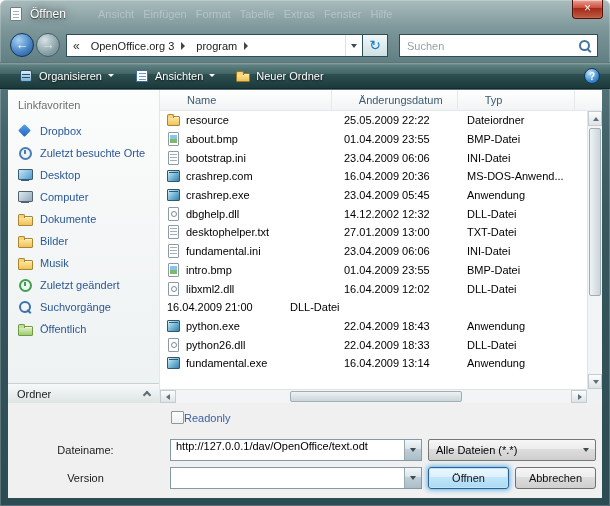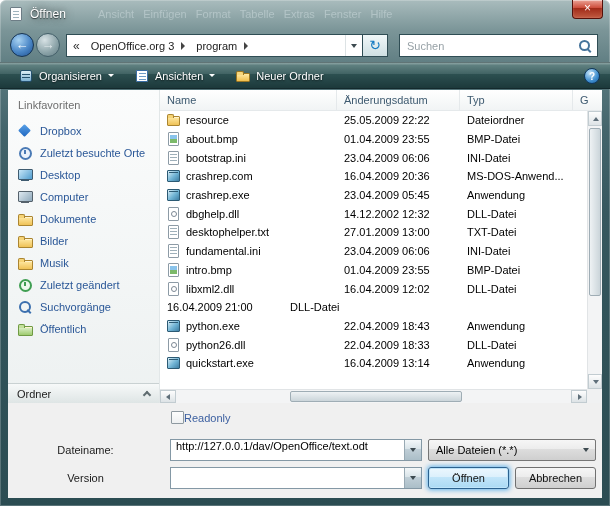--- a/index.html
+++ b/index.html
@@ -100,21 +100,21 @@
   .si.searches::before{content:"";position:absolute;left:2px;top:2px;width:8px;height:8px;border:2px solid #3b6fae;border-radius:50%;}
   .si.searches::after{content:"";position:absolute;left:11px;top:10px;width:2px;height:5px;background:#3b6fae;transform:rotate(-45deg);}
   .folders-bar{position:absolute;left:0;right:0;bottom:0;height:20px;display:flex;align-items:center;padding:0 9px;
     background:linear-gradient(#f7f9f9,#dee5e5);border-top:1px solid #c9d1d2;font-size:11px;color:#222;cursor:pointer;}
   .chev-up{margin-left:auto;width:6px;height:6px;border-left:2px solid #5f6c70;border-top:2px solid #5f6c70;transform:rotate(45deg);margin-top:3px;}
 
   
   .filelist{position:absolute;left:152px;right:0;top:0;bottom:0;}
   .fl-header{display:flex;height:21px;background:linear-gradient(#ffffff,#f1f4f5);border-bottom:1px solid #e5e9eb;
     font-size:11px;color:#3e5a70;}
-  .fl-header .col{display:flex;align-items:center;padding-left:7px;border-right:1px solid #e5e9eb;cursor:pointer;overflow:hidden;white-space:nowrap;}
+  .fl-header .col{display:flex;align-items:center;padding-left:7px;border-right:1px solid #e5e9eb;cursor:pointer;overflow:hidden;white-space:nowrap;margin-left:20px;}
   .col.c1{width:177px;}.col.c2{width:123px;}.col.c3{width:113px;}.col.c4{flex:1;border-right:none;}
   .fl-rows{position:absolute;left:0;right:15px;top:21px;bottom:14px;overflow:hidden;font-size:11px;color:#000;}
   .fl-row{display:flex;align-items:center;height:18.7px;cursor:pointer;}
   .cell{padding-left:7px;white-space:nowrap;overflow:hidden;}
   .cell.c1{width:177px;display:flex;align-items:center;}
   .cell.c2{width:123px;}.cell.c3{width:113px;}
   .fi{position:relative;width:13px;height:14px;margin-right:6px;flex:0 0 13px;}
   .fi.folder::before{content:"";position:absolute;left:0;top:3px;right:0;bottom:1px;border:1px solid #ab8530;
     background:linear-gradient(#ffe9a4,#efc257);border-radius:1px;box-shadow:inset 0 1px 0 #fff3cd;}
   .fi.folder::after{content:"";position:absolute;left:0;top:1px;width:5px;height:3px;border:1px solid #ab8530;border-bottom:none;
@@ -422,21 +422,21 @@
                 <span class="fi dll"></span>
                 <span>python26.dll</span>
               </span>
               <span class="cell c2">22.04.2009 18:33</span>
               <span class="cell c3">DLL-Datei</span>
             </div>
 
             <div class="fl-row">
               <span class="cell c1">
                 <span class="fi app"></span>
-                <span>quickstart.exe</span>
+                <span>fundamental.exe</span>
               </span>
               <span class="cell c2">16.04.2009 13:14</span>
               <span class="cell c3">Anwendung</span>
             </div>
 
         </div>
         <div class="vscroll">
           <span class="sbtn vs-up"></span>
           <span class="vs-thumb"></span>
           <span class="sbtn vs-down"></span>

